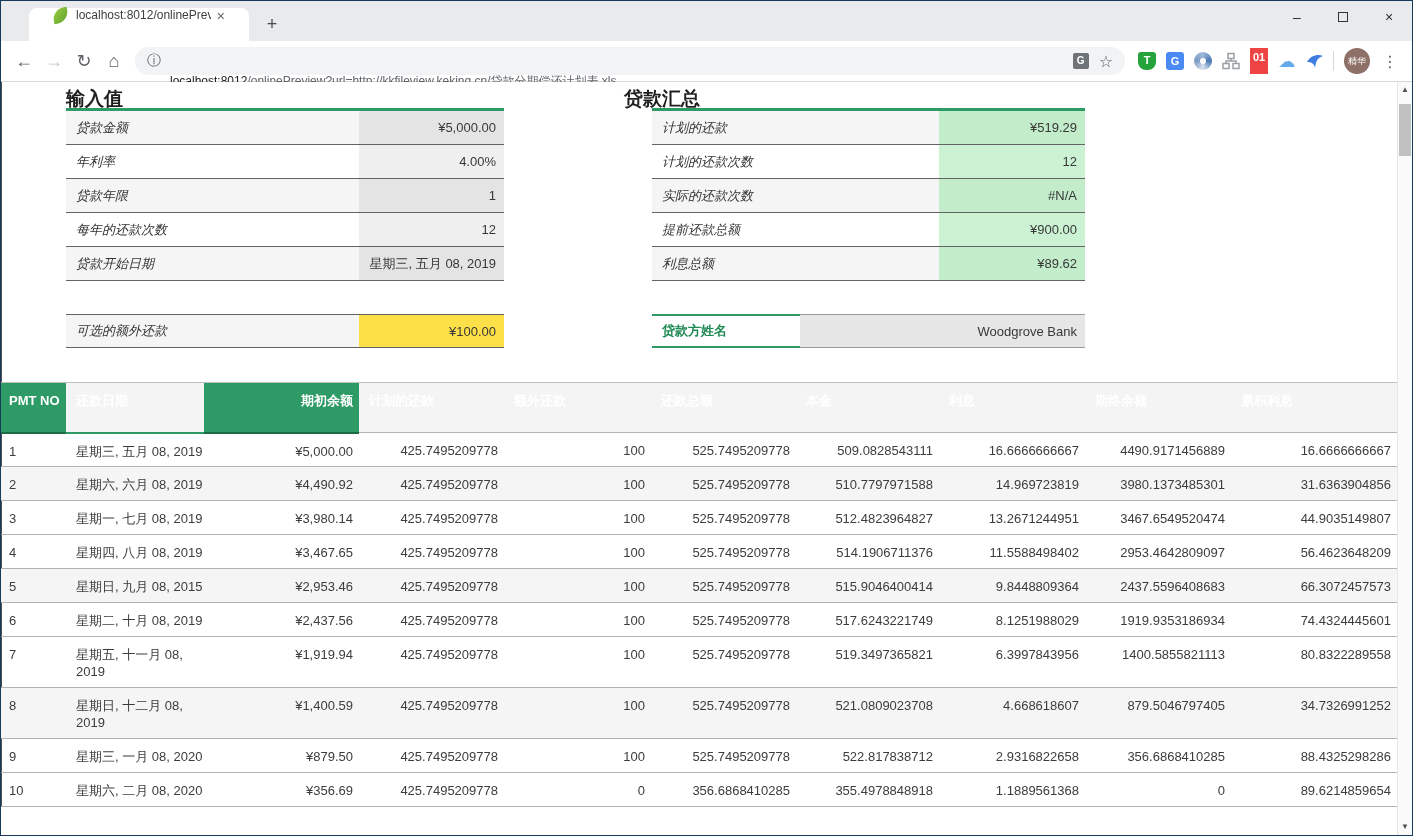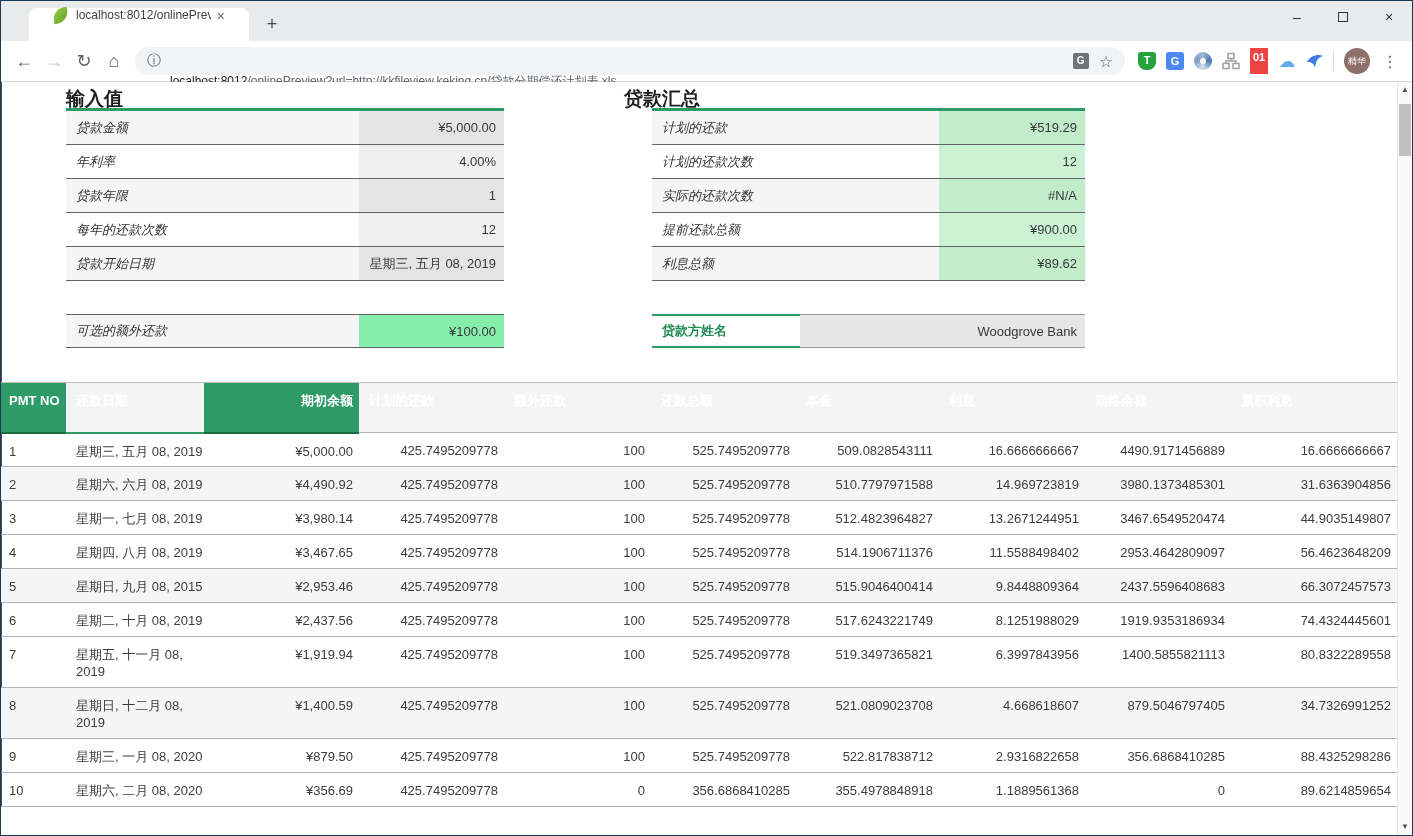--- a/index.html
+++ b/index.html
@@ -46,21 +46,21 @@
   .kv-table { position:absolute; top:29px; }
   .kv-row { display:flex; height:34px; align-items:center; border-bottom:1px solid #636363; }
   .kv-table .kv-row:nth-of-type(odd) { background:#f5f5f5; }
   .kv-label { flex:1; font-style:italic; font-size:13px; color:#333; padding-left:10px; }
   .kv-value { width:145px; height:100%; display:flex; align-items:center; justify-content:flex-end; padding-right:8px; font-size:13px; color:#383838; background:#efefef; }
   .kv-table .kv-row:nth-of-type(odd) .kv-value { background:#e4e4e4; }
   .kv-table.summary .kv-value { width:146px; background:#ccf2d4; }
   .kv-table.summary .kv-row:nth-of-type(odd) .kv-value { background:#c2ecca; }
   .single-row { position:absolute; top:232px; display:flex; height:34px; align-items:center; }
   .extra-row { background:#f5f5f5; border-top:1px solid #636363; border-bottom:1px solid #636363; }
-  .extra-row .kv-value { background:#86efac; }
+  .extra-row .kv-value { background:#fde047; }
   .lender-label { width:148px; height:34px; display:flex; align-items:center; padding-left:10px; font-size:13px; font-weight:bold; color:#1f8a54; border-top:2px solid var(--green,#2e9b67); border-bottom:2px solid var(--green,#2e9b67); }
   .lender-value { width:285px; height:34px; display:flex; align-items:center; justify-content:flex-end; padding-right:8px; font-size:13px; color:#383838; background:#e6e6e6; border-top:1px solid #9a9a9a; border-bottom:1px solid #9a9a9a; }
 
   
   table.amort { position:absolute; left:0; top:300px; width:1396px; border-collapse:collapse; table-layout:fixed; font-size:13px; color:#3c3c3c; }
   .amort th, .amort td { vertical-align:top; padding-top:9px; line-height:17px; overflow:hidden; }
   .amort thead th { background:#f4f4f4; color:#fff; font-weight:bold; text-align:left; height:50px; padding-left:10px; border-top:1px solid #c0c0c0; border-bottom:1px solid #b5b5b5; }
   .amort thead th:nth-of-type(1) { background:var(--green,#2e9b67); padding-left:8px; border-bottom:2px solid #1c6d46; }
   .amort thead th:nth-of-type(3) { background:var(--green,#2e9b67); text-align:right; padding-left:0; padding-right:6px; border-bottom:2px solid #1c6d46; }
   .amort thead th:nth-of-type(2) { border-bottom:2px solid var(--green,#2e9b67); }

